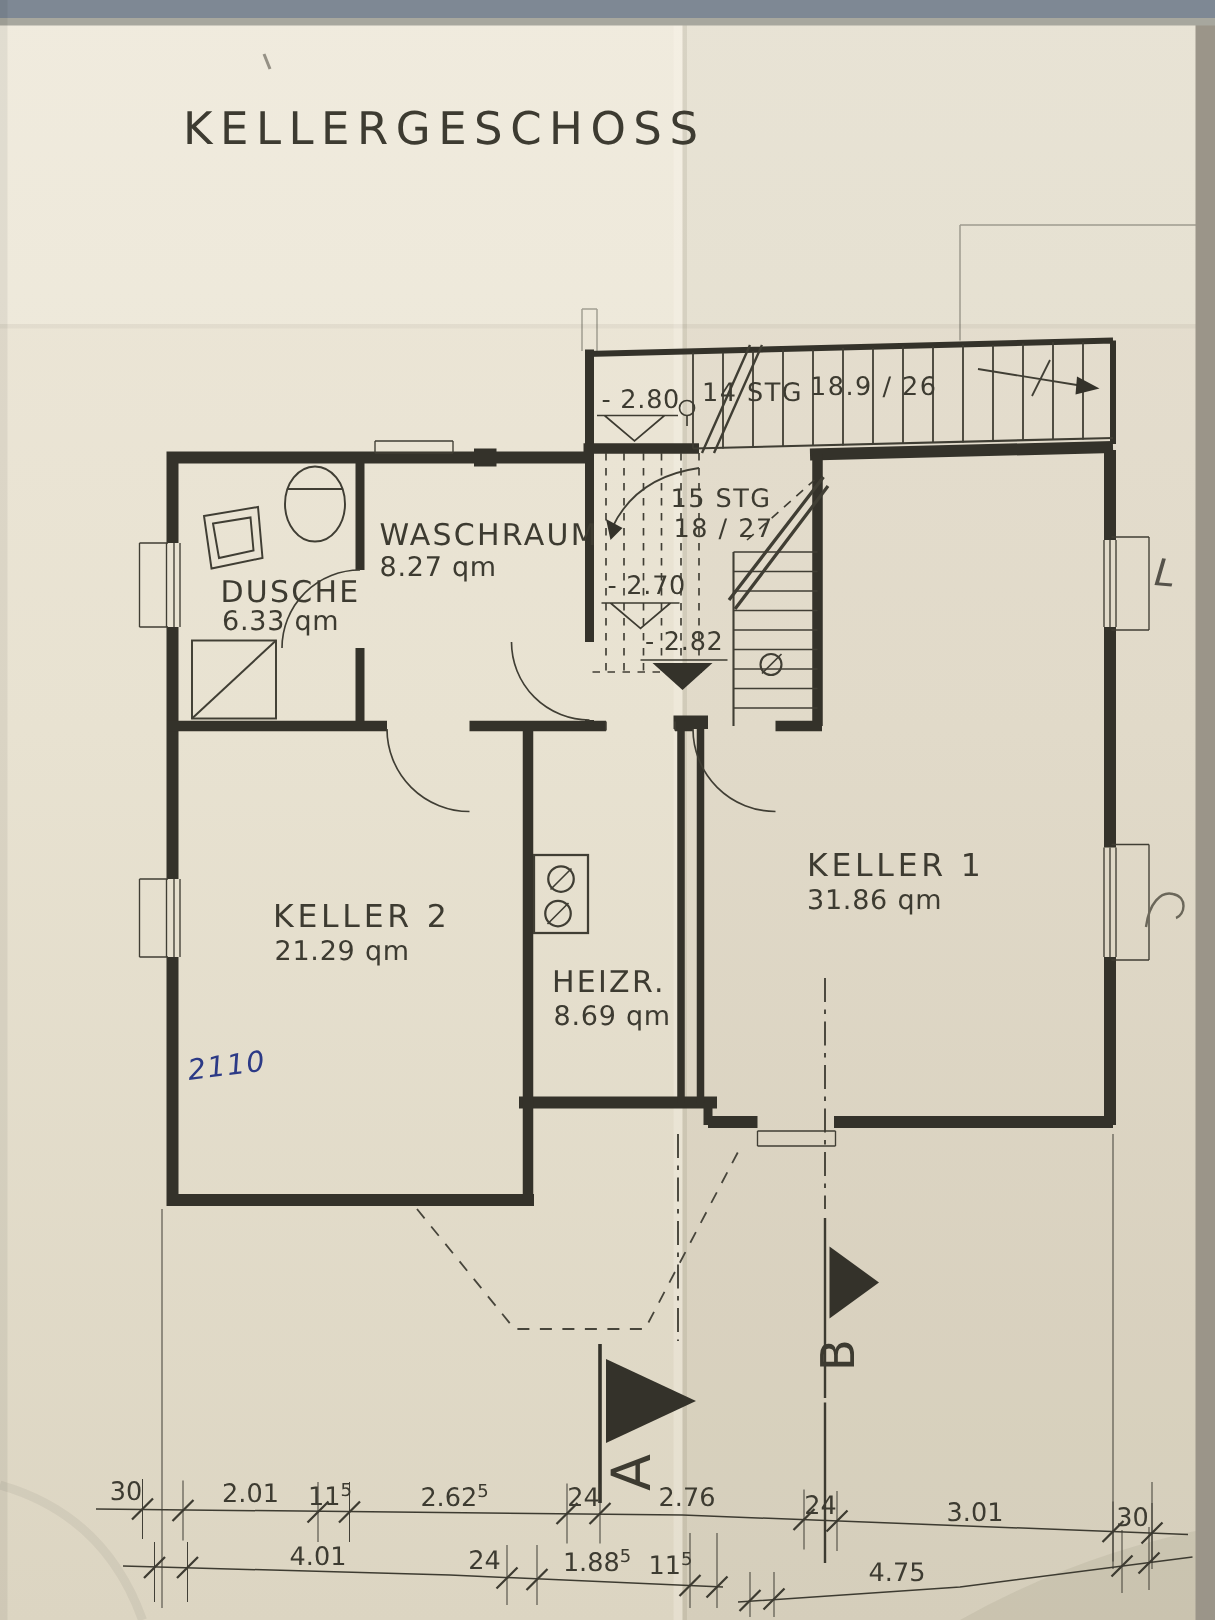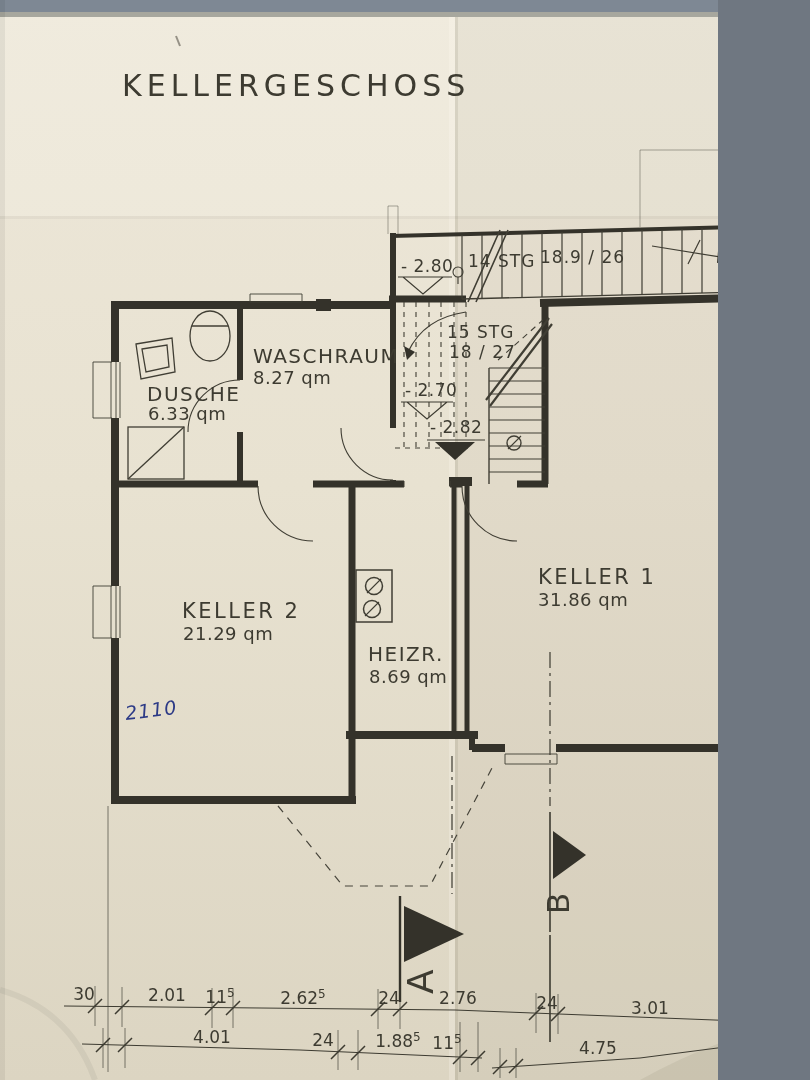--- a/index.html
+++ b/index.html
@@ -1,16 +1,16 @@
 <!DOCTYPE html>
 <html><head>
 <meta charset="utf-8">
 <style>
   html,body{margin:0;padding:0;background:#6f7781;}
-  #stage{width:718px;height:1080px;position:relative;overflow:hidden;}
+  #stage{width:810px;height:1080px;position:relative;overflow:hidden;}
   svg{display:block;}
   svg text{font-family:"DejaVu Sans",sans-serif;fill:#3d3b31;}
   .t-title{font-size:30px;letter-spacing:5px;}
   .t-room{font-size:20px;letter-spacing:1.5px;}
   .t-room-big{font-size:21px;letter-spacing:2.5px;}
   .t-area{font-size:18px;letter-spacing:0.5px;}
   .t-stair{font-size:17px;letter-spacing:1px;}
   .t-level{font-size:17px;letter-spacing:0.5px;}
   .t-dim{font-size:17px;}
   .t-sup{font-size:12px;}

